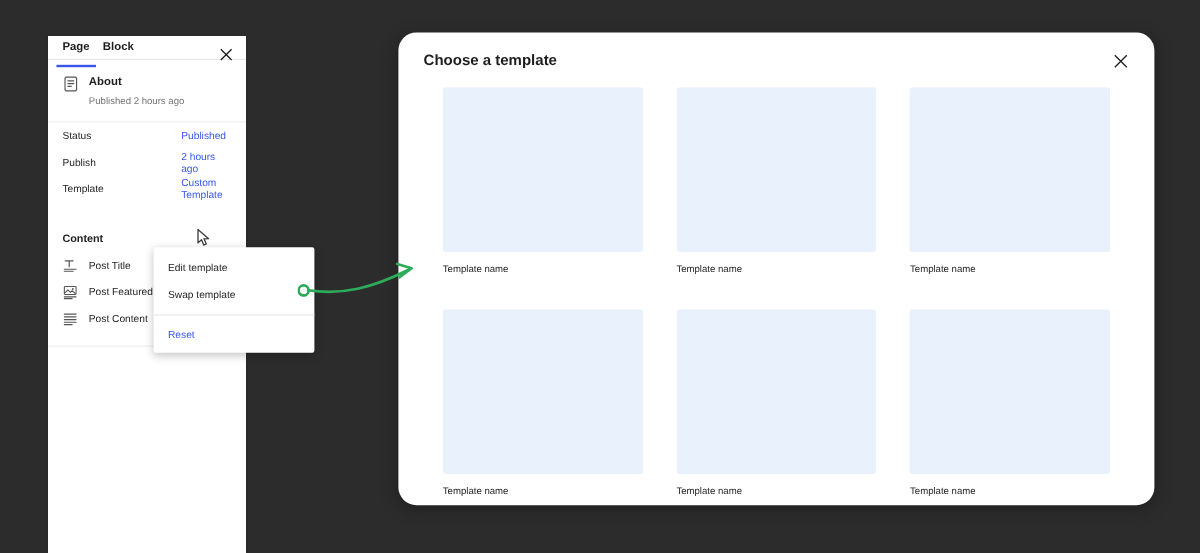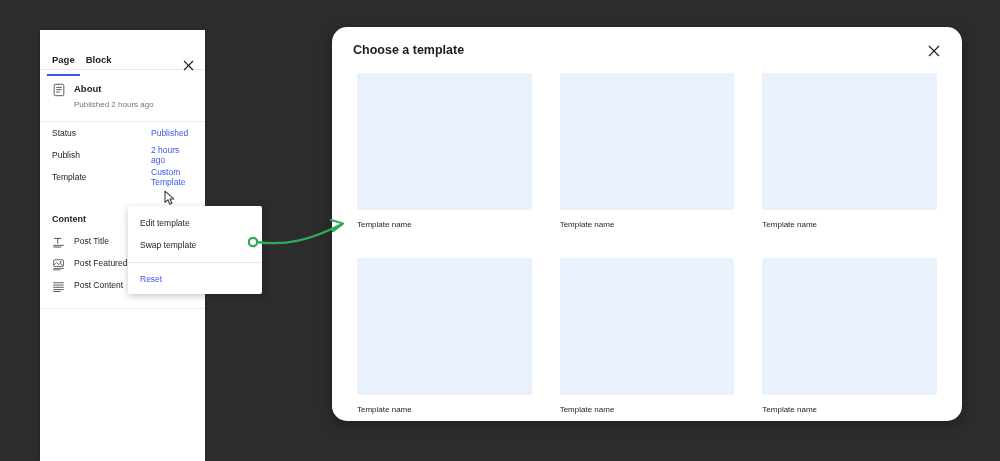--- a/index.html
+++ b/index.html
@@ -28,21 +28,20 @@
     box-shadow: 0 1px 3px rgba(0,0,0,0.22);
     z-index: 5;
   }
 
   .tabs-row {
     height: 20px;
     display: flex;
     align-items: center;
     border-bottom: 1px solid #e8e8e8;
     position: relative;
-    margin-top: 20px;
   }
   .tab {
     font-size: 9.5px;
     font-weight: 600;
     color: #1e1e1e;
     padding: 0 0 0 0;
     margin-left: 11px;
     height: 31px;
     line-height: 31px;
     position: relative;
@@ -225,21 +224,21 @@
     top: 16px;
     width: 15px;
     height: 15px;
     display: flex;
     align-items: center;
     justify-content: center;
     color: #1e1e1e;
   }
 
   .template-grid {
-    padding: 0 25px;
+    padding: 0 37px;
     display: grid;
     grid-template-columns: repeat(3, 1fr);
     column-gap: 12px;
     row-gap: 10px;
     gap: 28px;
   }
   .template-card { width: 100%; }
   .template-thumb {
     width: 100%;
     height: 137px;

